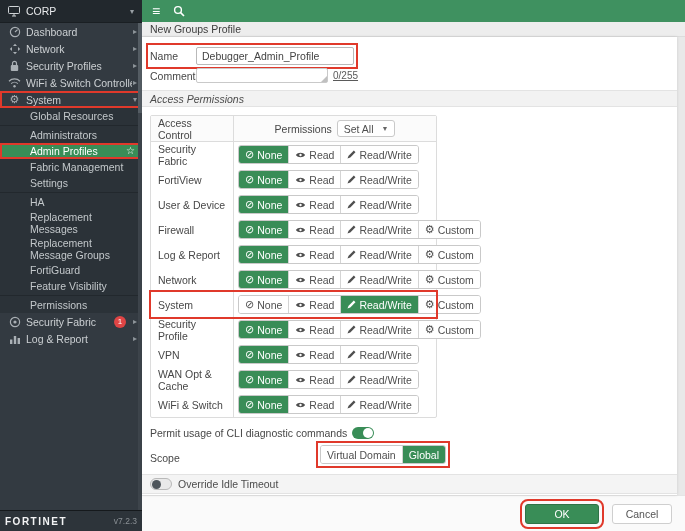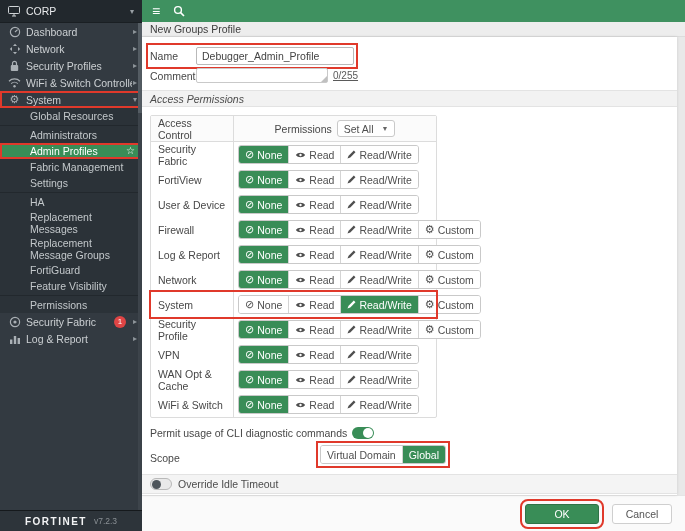--- a/index.html
+++ b/index.html
@@ -17,21 +17,21 @@
   .sb-item .lbl { white-space:nowrap; overflow:hidden; }
   .sb-item .chev { position:absolute; right:5px; font-size:8px; color:#8f969b; }
   .sb-sub { background:#2b3238; }
   .sb-subitem { min-height:16px; display:flex; align-items:center; padding:1px 10px 1px 30px; position:relative; line-height:12px; color:#c3c8cb; }
   .sb-subitem.selected { background:var(--accent); color:#fff; }
   .sb-subitem .star { position:absolute; right:7px; font-size:10px; color:#fff; }
   .sb-divider { height:0; border-top:1px solid #22282d; margin:1px 0; }
   .badge { background:var(--badge); color:#fff; border-radius:50%; width:12px; height:12px; font-size:8px; display:inline-flex; align-items:center; justify-content:center; position:absolute; right:16px; }
   .sb-scrolltrack { position:absolute; right:0; top:23px; bottom:21px; width:4px; background:#3d444b; }
   .sb-scrollthumb { position:absolute; right:0; top:0; width:4px; height:90px; background:#555d64; }
-  .sb-footer { height:21px; border-top:1px solid #15191c; background:#2d343a; display:flex; align-items:center; justify-content:center; gap:7px; padding:0 5px; flex-shrink:0; }
+  .sb-footer { height:21px; border-top:1px solid #15191c; background:#2d343a; display:flex; align-items:center; justify-content:space-between; gap:7px; padding:0 5px; flex-shrink:0; }
   .brand { color:#f2f3f4; font-weight:bold; font-size:10px; letter-spacing:1.5px; }
   .version { color:#8a9095; font-size:8.5px; }
 
   .ann-inset { outline:2px solid var(--annot); outline-offset:-2px; }
 
   
   .main { flex:1; display:flex; flex-direction:column; background:#e9e9e9; min-width:0; }
   .topbar { height:22px; background:var(--topbar); display:flex; align-items:center; gap:13px; padding:0 10px; color:#fff; flex-shrink:0; }
   .topbar .menu-glyph { font-size:14px; line-height:1; }
   .crumb { height:15px; background:#ededed; border-bottom:1px solid #dcdcdc; display:flex; align-items:center; padding:0 8px; font-size:10.5px; color:#3c3c3c; flex-shrink:0; }

